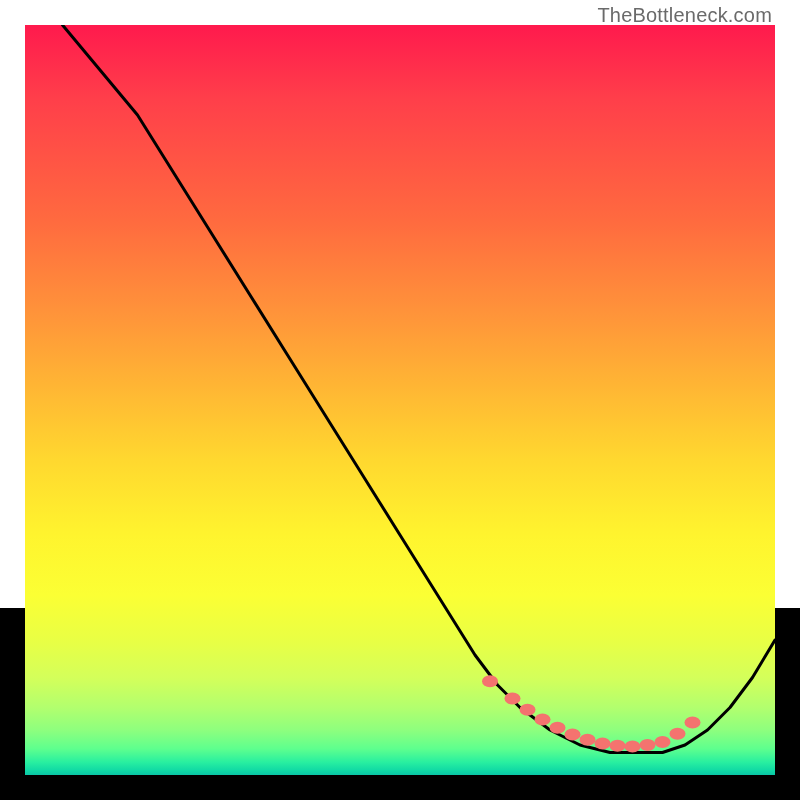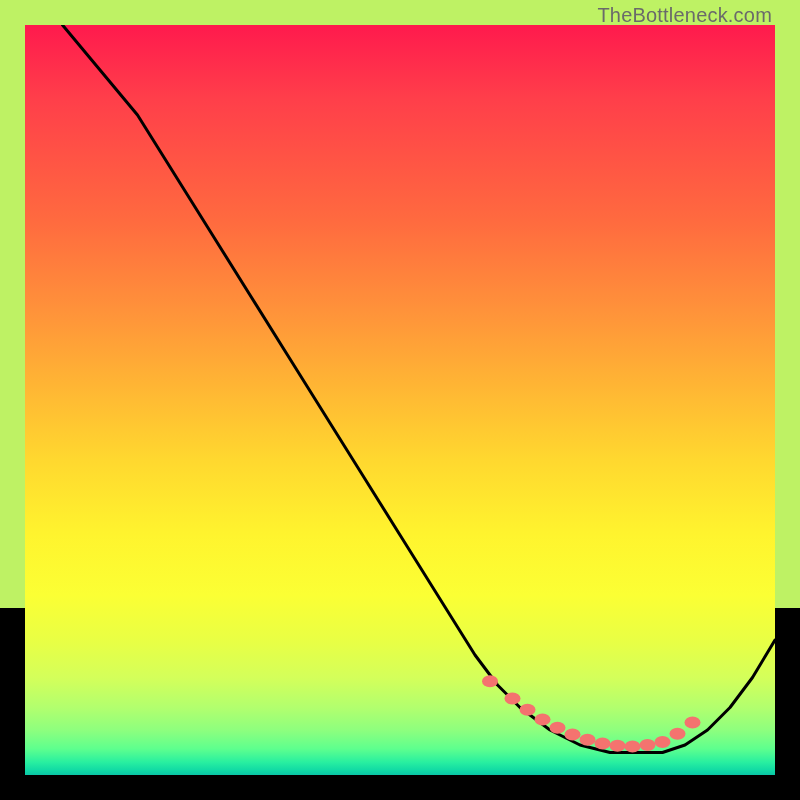--- a/index.html
+++ b/index.html
@@ -8,21 +8,21 @@
     width: 800px;
     height: 800px;
     overflow: hidden;
     background: #000;
     font-family: Arial, Helvetica, sans-serif;
   }
   .stage {
     position: relative;
     width: 800px;
     height: 608px;
-    background: #bef264;
+    background: #ffffff;
   }
   .plot {
     position: absolute;
     left: 25px;
     top: 25px;
     width: 750px;
     height: 750px;
     
     background: linear-gradient(
       to bottom,

